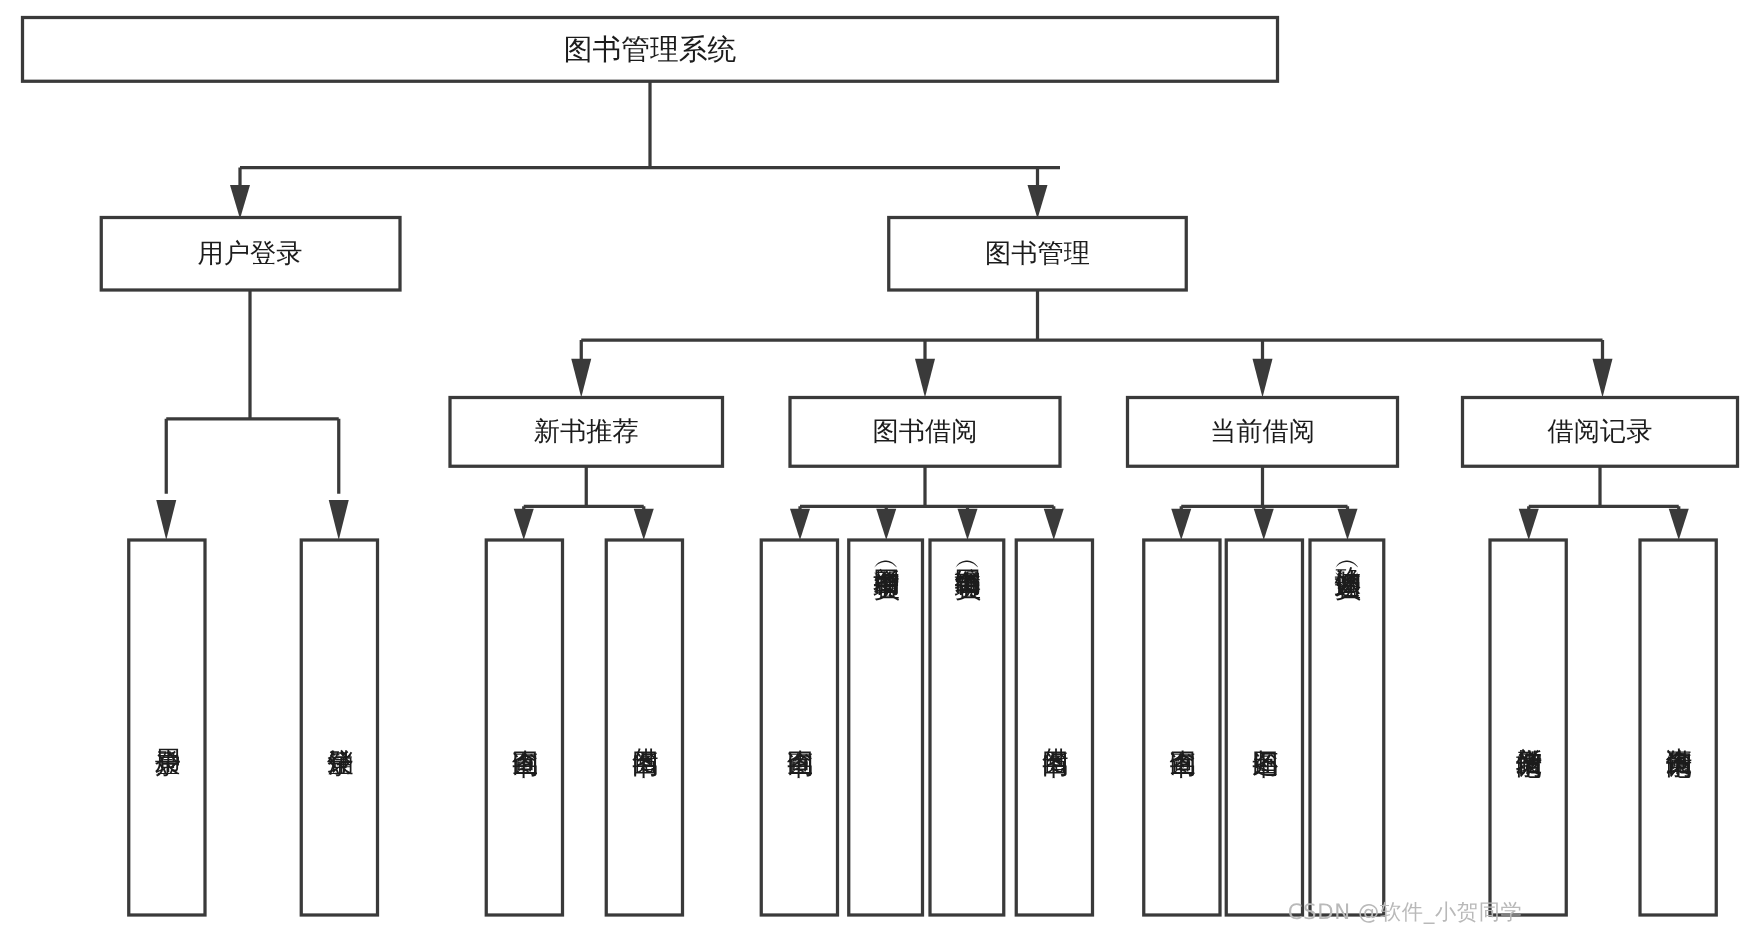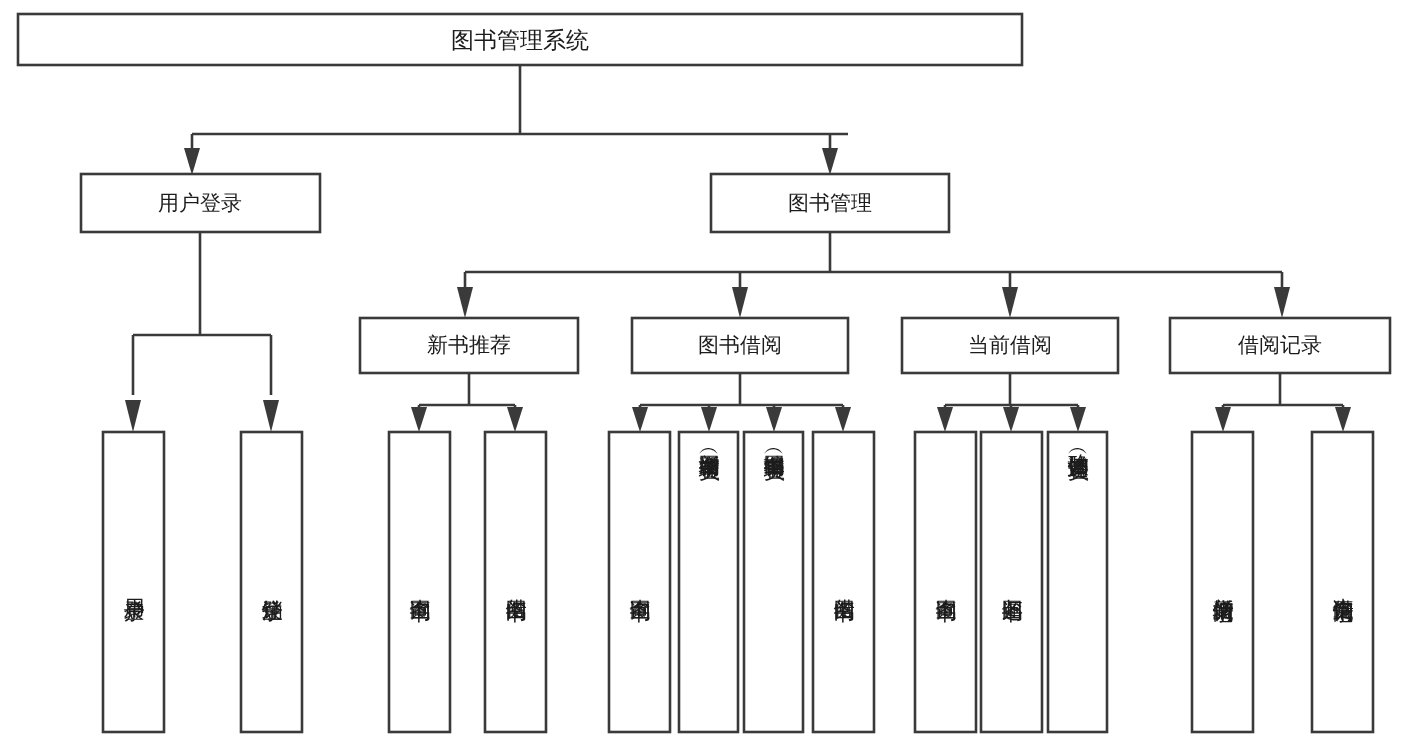--- a/index.html
+++ b/index.html
@@ -312,14 +312,15 @@
       <rect class="node-box" x="1312" y="432" width="61" height="300"></rect>
       <foreignObject class="vlabel-fo" x="1312" y="440" width="61" height="288">
         <div xmlns="http://www.w3.org/1999/xhtml" class="vlabel-wrap centered">
           <span class="vlabel">查询借阅记录</span>
         </div>
       </foreignObject>
     </g>
 
   </svg>
 
+  <div id="watermark">CSDN @软件_小贺同学</div>
 
 </div>
 
 </body></html>

